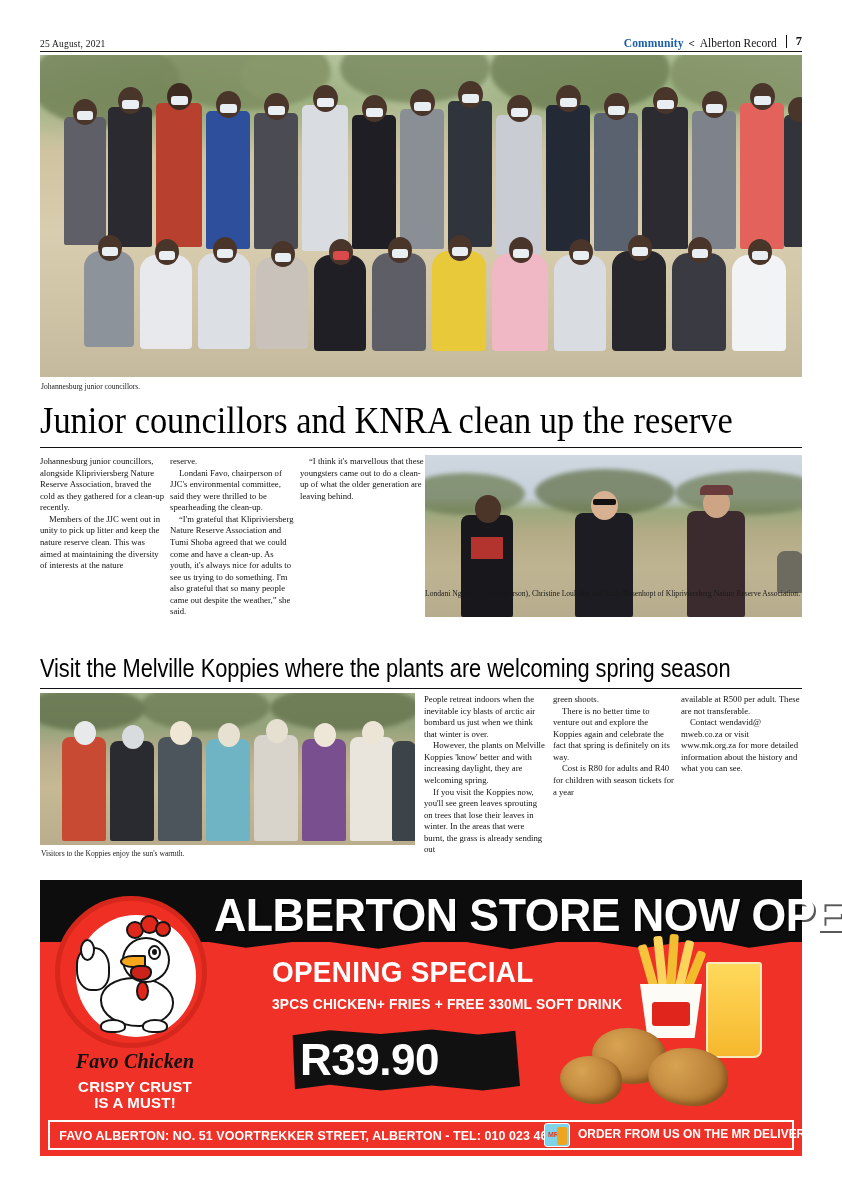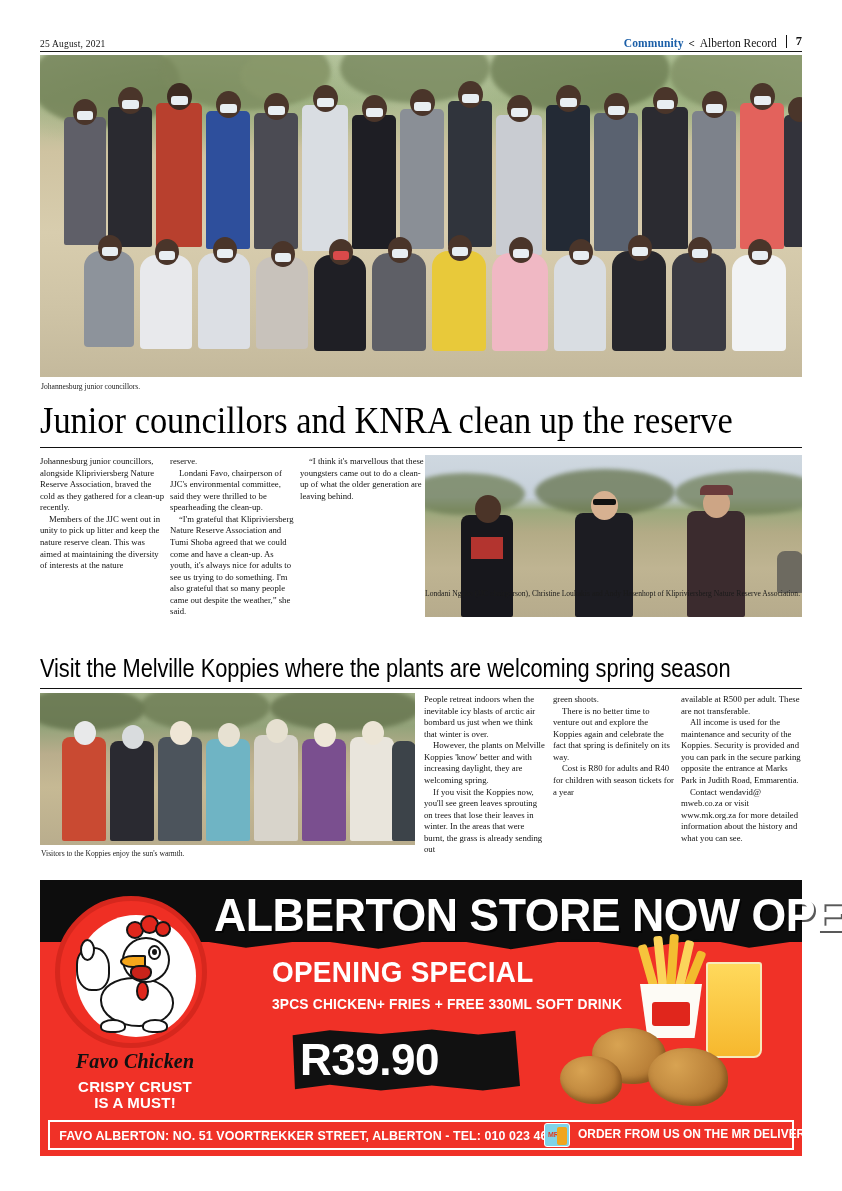--- a/index.html
+++ b/index.html
@@ -329,21 +329,20 @@
     <p>However, the plants on Melville Koppies 'know' better and with increasing daylight, they are welcoming spring.</p>
     <p>If you visit the Koppies now, you'll see green leaves sprouting on trees that lose their leaves in winter. In the areas that were burnt, the grass is already sending out</p>
   </div>
   <div class="col" style="left:553px;top:694px;width:122px;">
     <p class="first">green shoots.</p>
     <p>There is no better time to venture out and explore the Koppies again and celebrate the fact that spring is definitely on its way.</p>
     <p>Cost is R80 for adults and R40 for children with season tickets for a year</p>
   </div>
   <div class="col" style="left:681px;top:694px;width:122px;">
     <p class="first">available at R500 per adult. These are not transferable.</p>
-    <p>All income is used for the maintenance and security of the Koppies. Security is provided and you can park in the secure parking opposite the entrance at Marks Park in Judith Road, Emmarentia.</p>
     <p>Contact wendavid@ mweb.co.za or visit www.mk.org.za for more detailed information about the history and what you can see.</p>
   </div>
 
   <div id="ad">
     <div id="ad-blackbar"></div>
     <div id="ad-black-swoosh"></div>
 
   </div>
 
   <div class="ad-title">ALBERTON STORE NOW OPEN</div>

